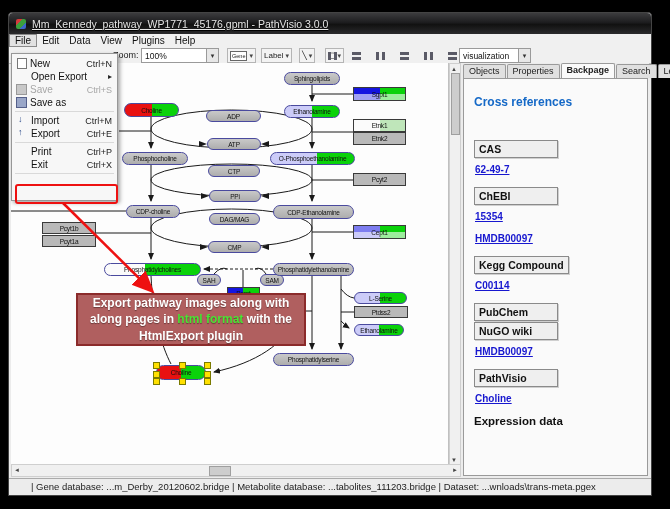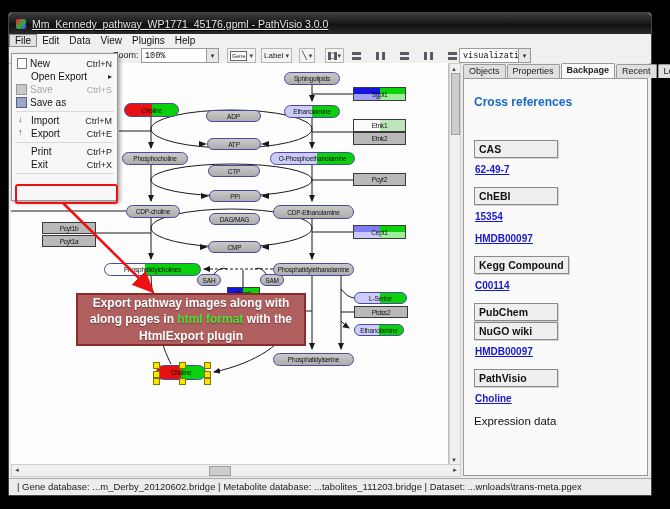--- a/index.html
+++ b/index.html
@@ -18,21 +18,21 @@
     border-bottom:1px solid #d6d6d6;font-size:10px;display:flex;align-items:center;}
   .menu-item{padding:0 5px;height:12px;line-height:12px;color:#111;}
   .menu-item.open{border:1px solid #8a8a8a;background:#e2e2e2;height:11px;line-height:11px;}
   
   .toolbar{position:absolute;left:0;top:34px;width:100%;height:16px;background:#f0f0f0;
     border-bottom:1px solid #bdbdbd;font-size:9px;}
   .tb{position:absolute;top:1px;height:13px;}
   .zoom-label{line-height:14px;color:#222;}
   .combo{background:#fff;border:1px solid #9a9a9a;display:flex;align-items:center;
     font-size:8.5px;color:#111;}
-  .combo .val{flex:1;padding-left:3px;white-space:nowrap;overflow:hidden;font-family:Liberation Mono, monospace;}
+  .combo .val{flex:1;padding-left:3px;white-space:nowrap;overflow:hidden;}
   .combo .arr{width:11px;text-align:center;background:#e7e7e7;border-left:1px solid #9a9a9a;
     font-size:7px;line-height:13px;color:#333;}
   .tbtn{border:1px solid #b5b5b5;background:#f3f3f3;color:#222;display:flex;align-items:center;
     padding:0 2px;font-size:8px;}
   .tbtn .caret{font-size:7px;margin-left:2px;color:#444;}
   .genebox{border:1px solid #666;background:#fff;font-size:5.5px;padding:0 1px;line-height:8px;}
   .ticon{position:absolute;top:2px;width:16px;height:12px;border:1px solid transparent;}
   .ticon i{position:absolute;background:#5a5a66;}
   
   .canvas{position:absolute;left:2px;top:50px;width:437px;height:401px;background:#fdfdfd;
@@ -52,24 +52,24 @@
   .tab.active{background:#fafafa;font-weight:bold;height:13px;margin-top:-1px;}
   .side-panel{position:absolute;left:2px;top:15px;width:183px;height:396px;background:#fafafa;
     border:1px solid #9a9a9a;overflow:hidden;}
   .xref-heading{margin:16px 0 30px 10px;font-size:12px;font-weight:bold;color:#1569c7;}
   .xref-sec{margin-left:10px;}
   .xref-box{display:inline-block;min-width:74px;border:1px solid #8a8a8a;background:#efefef;
     box-shadow:1px 1px 0 #cfcfcf;padding:2px 4px;font-size:10.5px;font-weight:bold;color:#111;}
   .xref-val{margin:6px 0 11px 1px;font-size:10px;font-weight:bold;}
   .xref-val a{color:#1717cf;text-decoration:underline;}
   .xref-val .plain{color:#222;font-weight:normal;}
-  .expr{margin:6px 0 0 10px;font-size:11.5px;font-weight:normal;color:#111;}
+  .expr{margin:6px 0 0 10px;font-size:11.5px;font-weight:bold;color:#111;}
   
   .statusbar{position:absolute;left:0;top:465px;width:100%;height:15px;background:#ececec;
-    border-top:1px solid #aaa;font-size:9.5px;color:#222;line-height:15px;padding-left:8px;
+    border-top:1px solid #aaa;font-size:9.5px;color:#222;line-height:15px;padding-left:22px;
     white-space:nowrap;overflow:hidden;box-sizing:border-box;}
   
   .node{position:absolute;display:flex;align-items:center;justify-content:center;
     font-size:6.5px;color:#101010;white-space:nowrap;overflow:hidden;letter-spacing:-0.2px;
     box-sizing:border-box;z-index:3;}
   .shape-pill{border:1px solid #4a4a9e;border-radius:8px;}
   .shape-rect{border:1px solid #3a3a3a;border-radius:0;}
   .fill-gray{background:linear-gradient(180deg,#c9c9c9,#adadad);}
   .fill-red-green{background:linear-gradient(90deg,#e81111 50%,#0ad20a 50%);}
   .fill-lav-green{background:linear-gradient(90deg,#ccccf8 50%,#0ad20a 50%);}
@@ -282,21 +282,21 @@
     <span class="sarr" style="left:1px;top:0">▲</span>
     <div class="vthumb"></div>
     <span class="sarr" style="left:1px;bottom:0">▼</span>
   </div>
 
   <div class="sidebar">
     <div class="tabs" id="side-tabs">
         <div class="tab">Objects</div>
         <div class="tab">Properties</div>
         <div class="tab active">Backpage</div>
-        <div class="tab">Recent</div>
+        <div class="tab">Search</div>
         <div class="tab">Legend</div>
       </div>
     <div class="side-panel">
       <div class="xref-heading">Cross references</div>
       <div id="xref-list">
           <div class="xref-sec"><div class="xref-box">CAS</div><div class="xref-val"><a href="#">62-49-7</a></div></div>
           <div class="xref-sec"><div class="xref-box">ChEBI</div><div class="xref-val"><a href="#">15354</a></div></div>
           <div class="xref-sec"><div class="xref-val"><a href="#">HMDB00097</a></div></div>
           <div class="xref-sec"><div class="xref-box">Kegg Compound</div><div class="xref-val"><a href="#">C00114</a></div></div>
           <div class="xref-sec"><div class="xref-box">PubChem</div></div>

